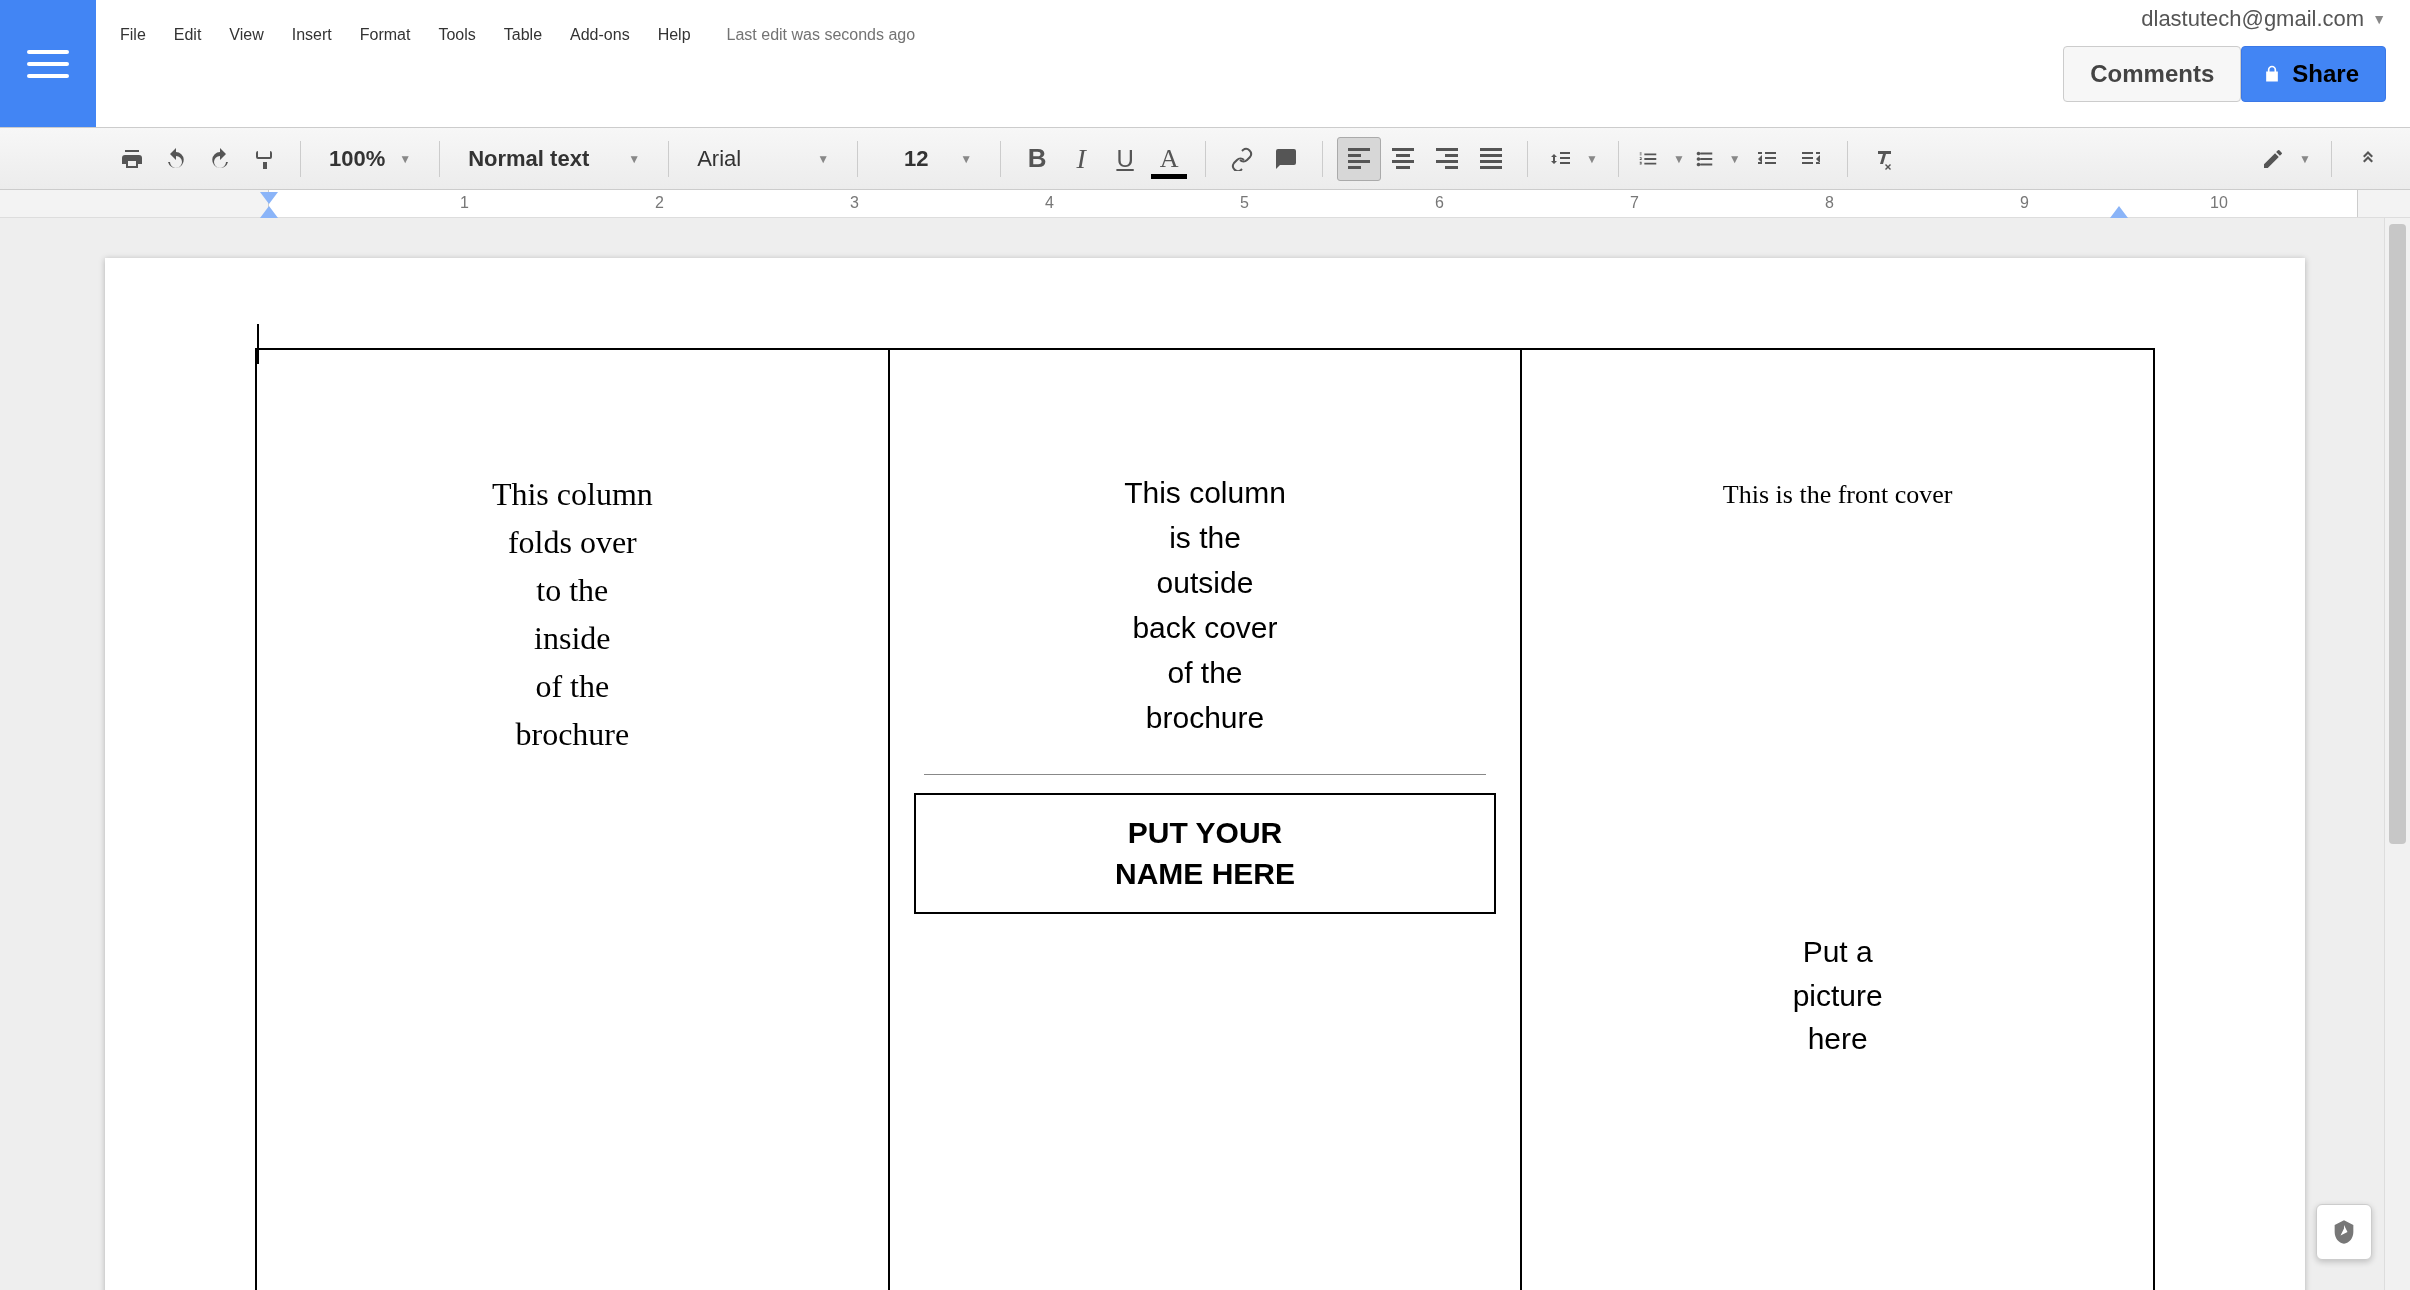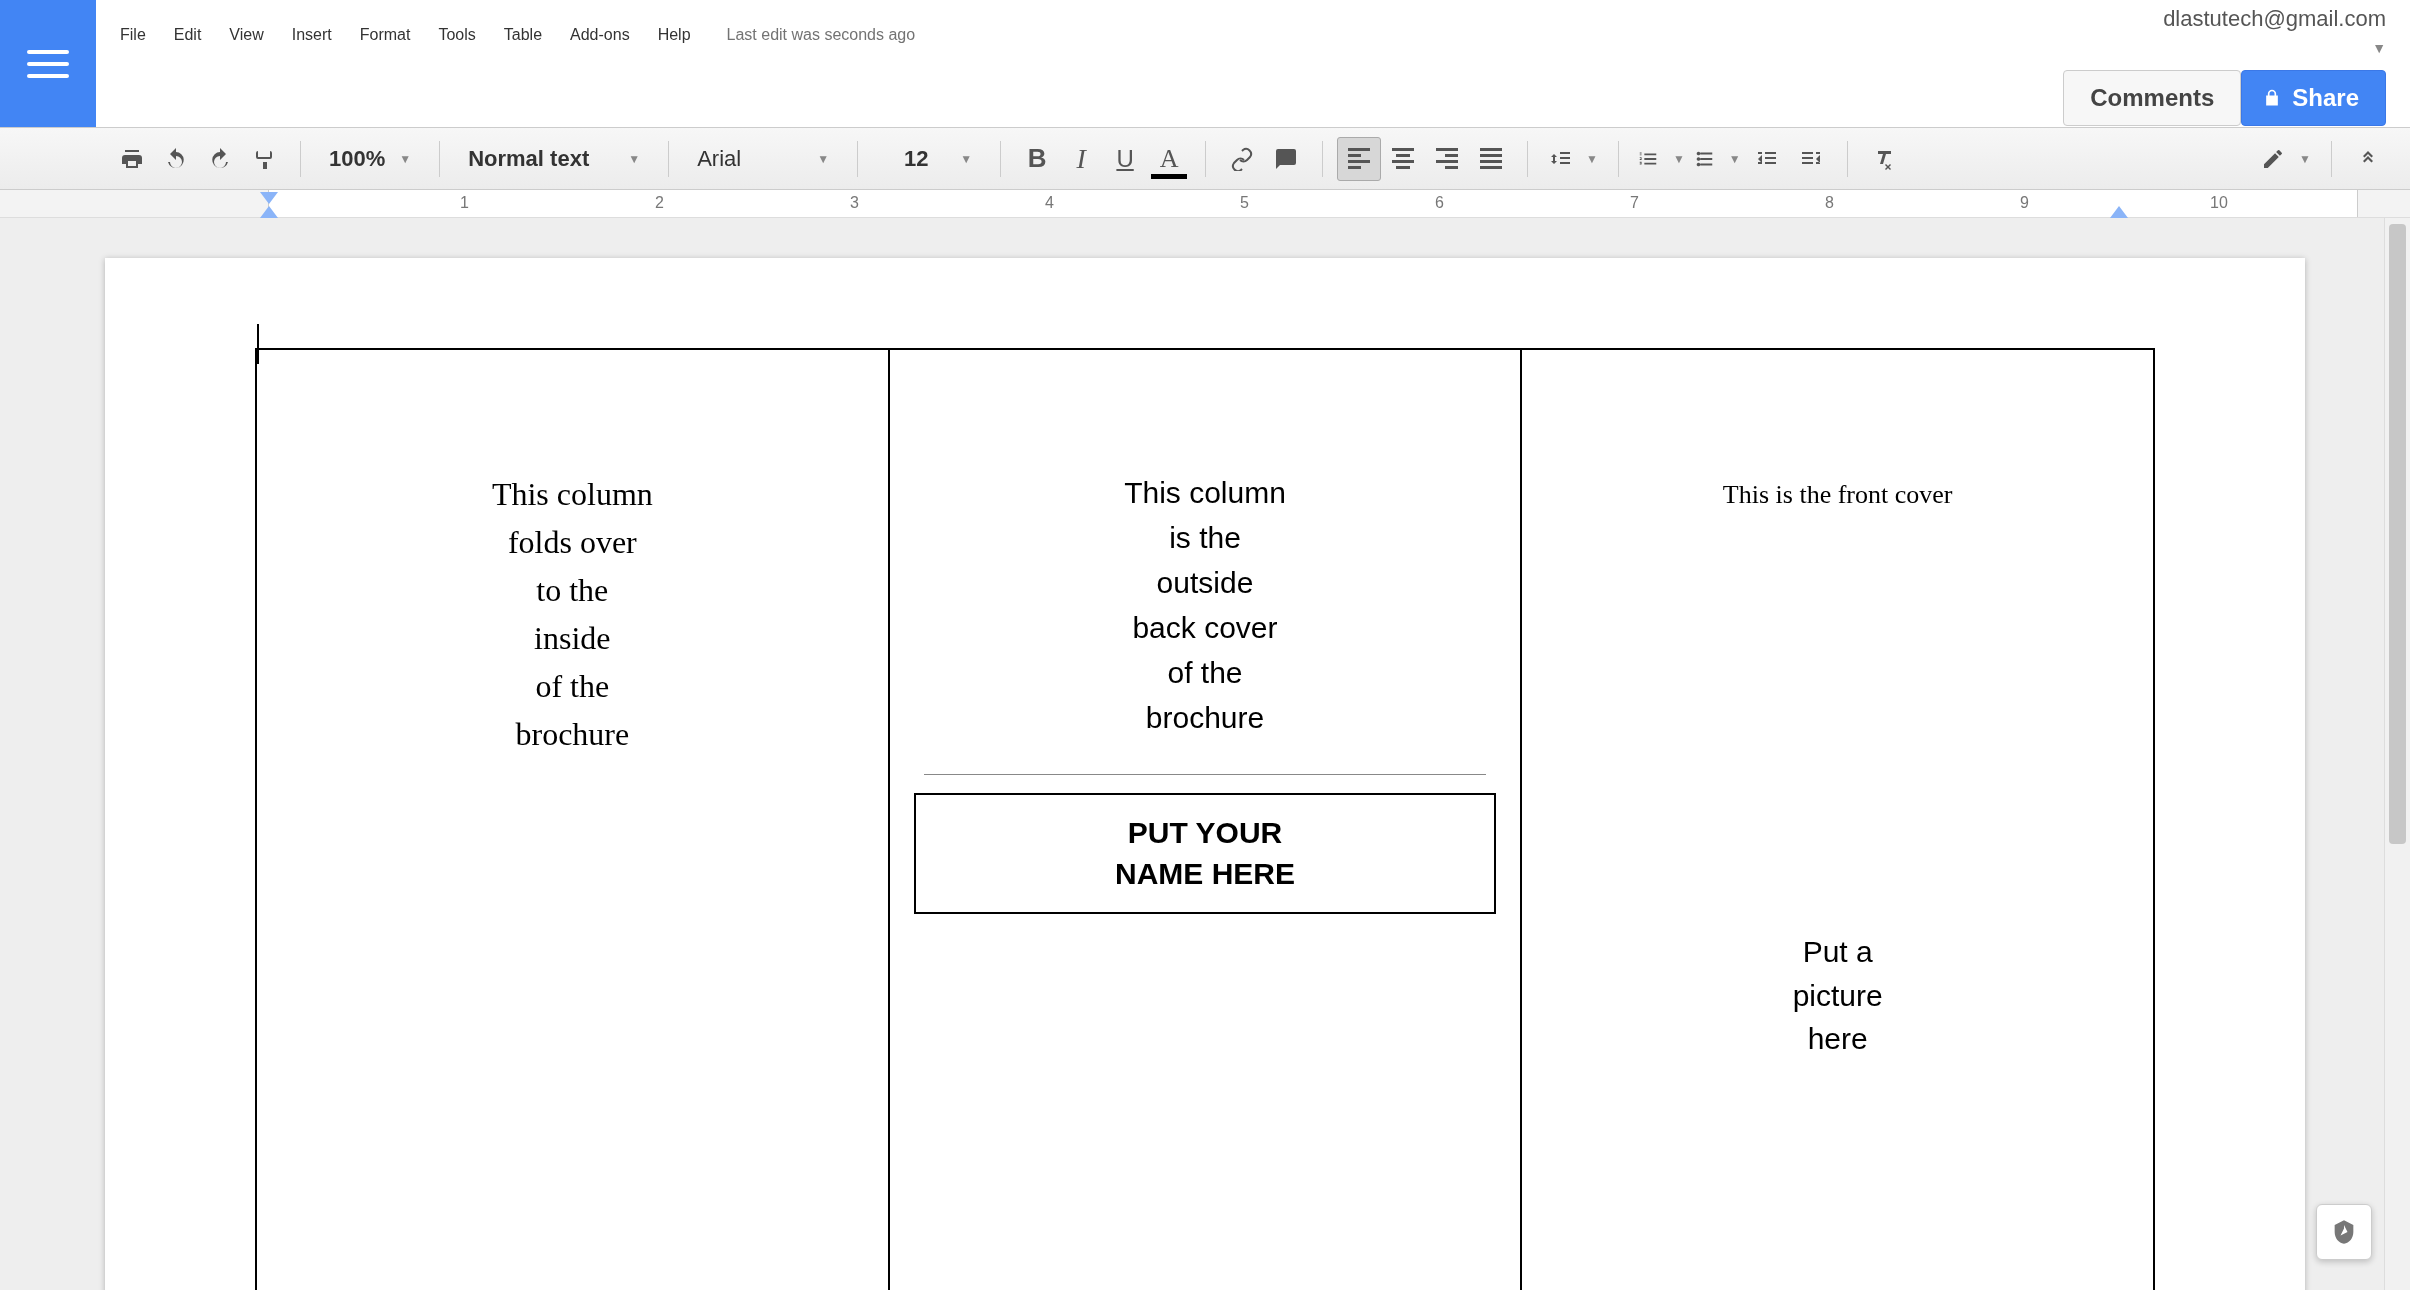--- a/index.html
+++ b/index.html
@@ -12,26 +12,26 @@
   .hamburger { width: 42px; height: 28px; display: flex; flex-direction: column; justify-content: space-between; }
   .hamburger span { display: block; height: 4px; background: #fff; border-radius: 2px; }
   .header-main { flex: 1; padding: 12px 20px 0 24px; position: relative; }
   .title-row { display: flex; align-items: center; gap: 16px; }
   .doctitle { font-size: 36px; color: #333; font-weight: 400; letter-spacing: 0.2px; }
   .star-icon svg, .folder-icon svg { width: 26px; height: 26px; fill: #b7b7b7; }
   .menu-row { display: flex; align-items: flex-end; gap: 28px; margin-top: 14px; font-size: 16px; color: #333; }
   .menu-item { cursor: pointer; }
   .last-edit { color: #737373; margin-left: 8px; }
   .header-right { position: absolute; right: 24px; top: 6px; text-align: right; }
-  .account { font-size: 22px; color: #555; display: inline-flex; align-items: flex-end; gap: 8px; flex-direction: column; }
+  .account { font-size: 22px; color: #555; display: inline-flex; align-items: center; gap: 8px; }
   .account .caret { font-size: 14px; color: #888; }
   .btn-row { margin-top: 14px; display: flex; justify-content: flex-end; }
   .btn { height: 56px; padding: 0 26px; border-radius: 4px; display: inline-flex; align-items: center; gap: 10px; font-size: 24px; font-weight: 600; cursor: pointer; }
   .btn-comments { background: #f7f7f7; border: 1px solid #ccc; color: #444; }
-  .btn-share { background: #4285f4; color: #ffffff; border: 1px solid #3b78e7; padding-left: 20px; }
+  .btn-share { background: #4285f4; color: #000000; border: 1px solid #3b78e7; padding-left: 20px; }
   .btn-share svg { width: 20px; height: 24px; fill: #fff; }
 
   
   .toolbar { height: 62px; background: linear-gradient(#f7f7f7,#ececec); border-bottom: 1px solid #ccc; display: flex; align-items: center; padding: 0 20px 0 110px; gap: 0; font-size: 22px; color: #333; }
   .tb-group { display: flex; align-items: center; height: 100%; }
   .tb-sep { width: 1px; height: 36px; background: #ccc; margin: 0 14px; }
   .tb-btn { width: 44px; height: 44px; display: flex; align-items: center; justify-content: center; border-radius: 3px; cursor: pointer; color:#555; }
   .tb-btn svg { width: 24px; height: 24px; fill: #555; }
   .tb-dd { display: flex; align-items: center; gap: 14px; padding: 0 14px; cursor: pointer; }
   .tb-dd .caret { font-size: 12px; color: #888; }

